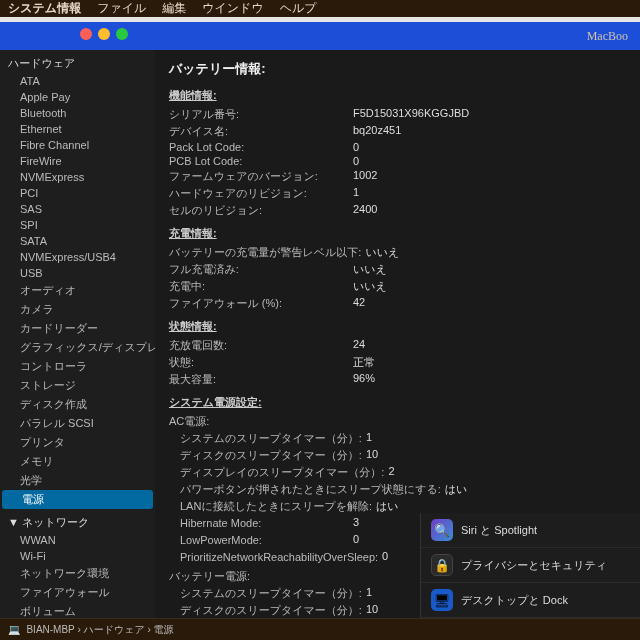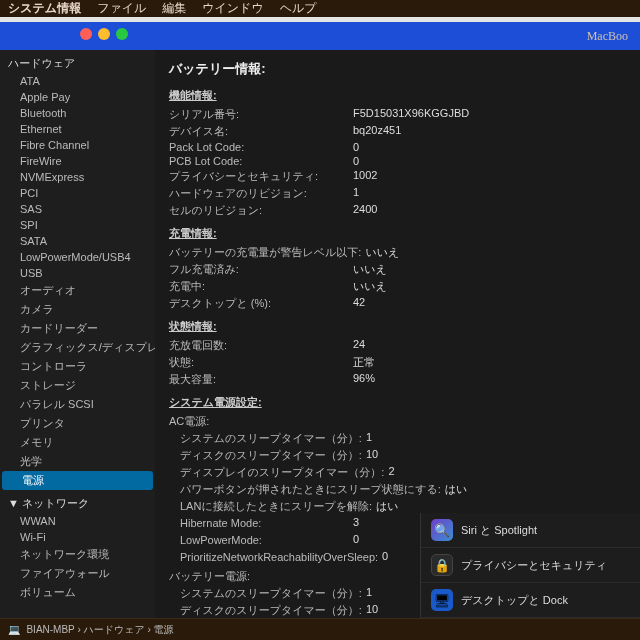--- a/index.html
+++ b/index.html
@@ -225,28 +225,29 @@
     <div class="sidebar-item subsection">Apple Pay</div>
     <div class="sidebar-item subsection">Bluetooth</div>
     <div class="sidebar-item subsection">Ethernet</div>
     <div class="sidebar-item subsection">Fibre Channel</div>
     <div class="sidebar-item subsection">FireWire</div>
     <div class="sidebar-item subsection">NVMExpress</div>
     <div class="sidebar-item subsection">PCI</div>
     <div class="sidebar-item subsection">SAS</div>
     <div class="sidebar-item subsection">SPI</div>
     <div class="sidebar-item subsection">SATA</div>
-    <div class="sidebar-item subsection">LowPowerMode/USB4</div>
+    <div class="sidebar-item subsection">NVMExpress/USB4</div>
     <div class="sidebar-item subsection">USB</div>
     <div class="sidebar-item subsection">オーディオ</div>
     <div class="sidebar-item subsection">カメラ</div>
     <div class="sidebar-item subsection">カードリーダー</div>
     <div class="sidebar-item subsection">グラフィックス/ディスプレイ</div>
     <div class="sidebar-item subsection">コントローラ</div>
     <div class="sidebar-item subsection">ストレージ</div>
+    <div class="sidebar-item subsection">ディスク作成</div>
     <div class="sidebar-item subsection">パラレル SCSI</div>
     <div class="sidebar-item subsection">プリンタ</div>
     <div class="sidebar-item subsection">メモリ</div>
     <div class="sidebar-item subsection">光学</div>
     <div class="sidebar-item subsection selected">電源</div>
 
     <div class="sidebar-item section-header" style="margin-top:4px;">▼ ネットワーク</div>
     <div class="sidebar-item subsection">WWAN</div>
     <div class="sidebar-item subsection">Wi-Fi</div>
     <div class="sidebar-item subsection">ネットワーク環境</div>
@@ -269,21 +270,21 @@
     </div>
     <div class="info-row">
       <span class="info-label">Pack Lot Code:</span>
       <span class="info-value">0</span>
     </div>
     <div class="info-row">
       <span class="info-label">PCB Lot Code:</span>
       <span class="info-value">0</span>
     </div>
     <div class="info-row">
-      <span class="info-label">プライバシーとセキュリティ:</span>
+      <span class="info-label">ファームウェアのバージョン:</span>
       <span class="info-value">1002</span>
     </div>
     <div class="info-row">
       <span class="info-label">ハードウェアのリビジョン:</span>
       <span class="info-value">1</span>
     </div>
     <div class="info-row">
       <span class="info-label">セルのリビジョン:</span>
       <span class="info-value">2400</span>
     </div>
@@ -295,21 +296,21 @@
     </div>
     <div class="info-row">
       <span class="info-label">フル充電済み:</span>
       <span class="info-value">いいえ</span>
     </div>
     <div class="info-row">
       <span class="info-label">充電中:</span>
       <span class="info-value">いいえ</span>
     </div>
     <div class="info-row">
-      <span class="info-label">デスクトップと (%):</span>
+      <span class="info-label">ファイアウォール (%):</span>
       <span class="info-value">42</span>
     </div>
 
     <div class="info-section-title">状態情報:</div>
     <div class="info-row">
       <span class="info-label">充放電回数:</span>
       <span class="info-value">24</span>
     </div>
     <div class="info-row">
       <span class="info-label">状態:</span>

